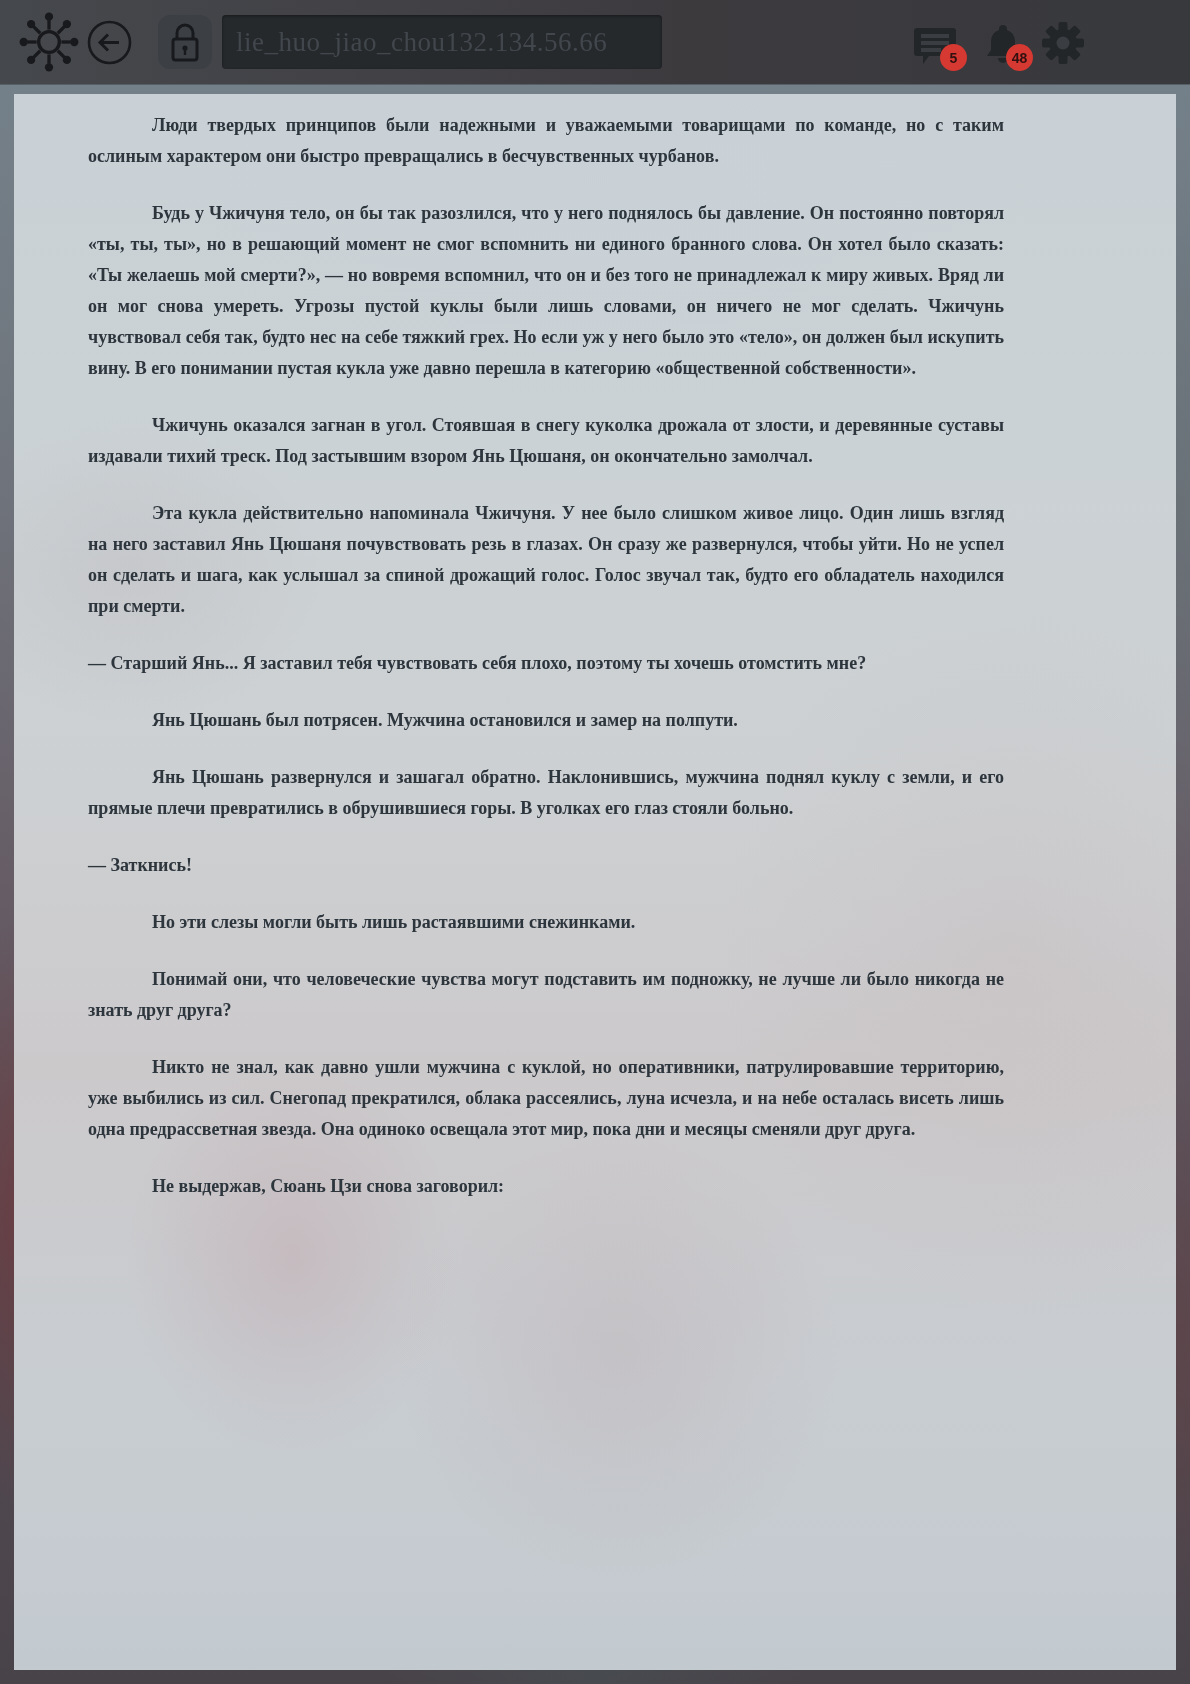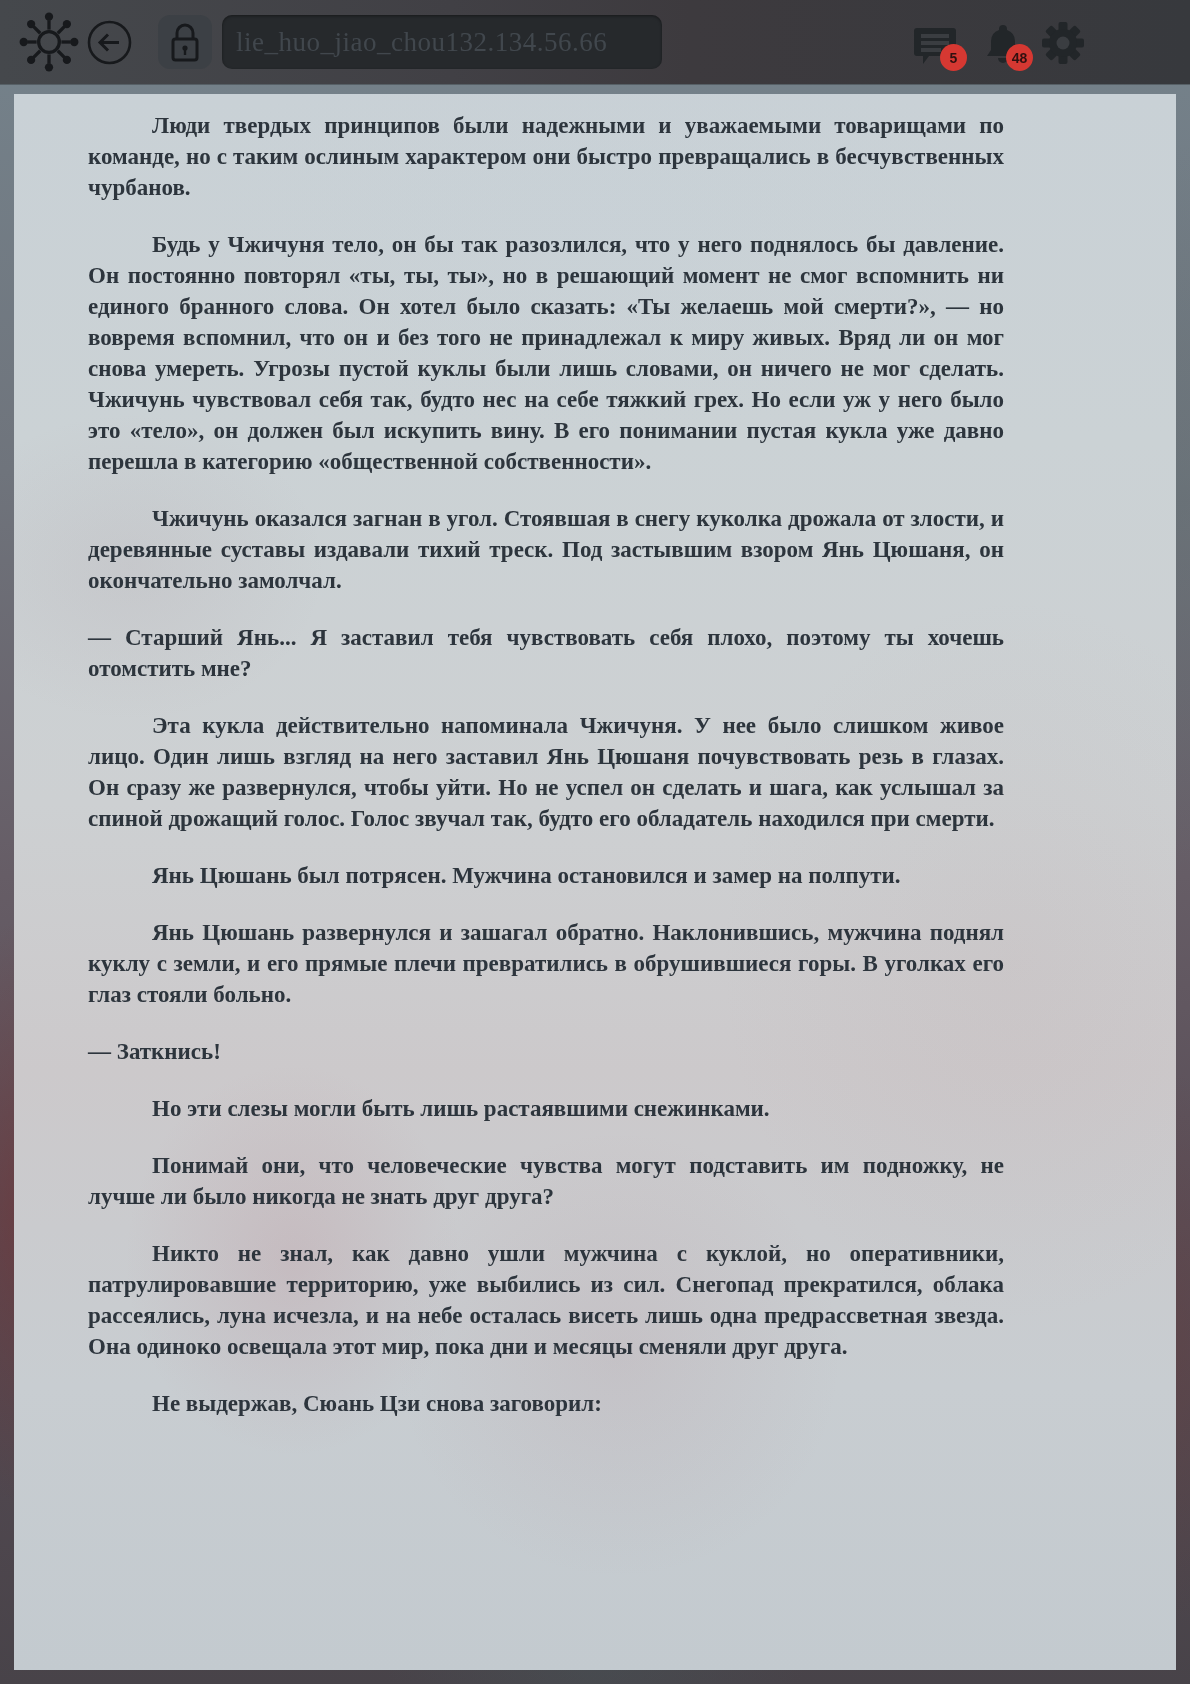--- a/index.html
+++ b/index.html
@@ -21,21 +21,21 @@
     box-shadow:0 1px 0 rgba(0,0,0,.25);
   }
   .tb-icon{position:absolute;top:0;display:flex;align-items:center;justify-content:center;}
   .net-ic{left:18px;top:11px;width:62px;height:62px;}
   .back-ic{left:86px;top:19px;width:47px;height:47px;}
   .lock-btn{
     position:absolute;left:158px;top:15px;width:54px;height:54px;border-radius:12px;
     background:#3c4045;display:flex;align-items:center;justify-content:center;
   }
   .addressbar{
-    position:absolute;left:222px;top:15px;width:440px;height:54px;border-radius:10px;
+    position:absolute;left:222px;top:15px;width:440px;height:54px;border-radius:4px;
     background:#26292c;display:flex;align-items:center;
     box-shadow:inset 0 1px 3px rgba(0,0,0,.4);
   }
   .addressbar span{
     margin-left:14px;font-size:27px;color:#41474d;letter-spacing:.5px;white-space:nowrap;
   }
   .right-ic{position:absolute;top:20px;width:46px;height:46px;}
   .comment-ic{left:912px;}
   .bell-ic{left:980px;}
   .gear-ic{left:1040px;}
@@ -57,21 +57,21 @@
       radial-gradient(320px 320px at 52% 80%, rgba(168,112,120,.12), transparent 70%),
       radial-gradient(280px 220px at 10% 30%, rgba(150,118,128,.10), transparent 70%),
       radial-gradient(420px 520px at 86% 55%, rgba(182,150,150,.10), transparent 70%),
       radial-gradient(560px 320px at 50% 8%, rgba(198,208,216,.30), transparent 70%),
       linear-gradient(180deg,#c9d1d6 0%,#cbd2d5 22%,#cdd0d2 45%,#ccc9cb 62%,#c8cdd1 82%,#c3cacf 100%);
   }
   .content{
     padding:16px 172px 0 74px;
     color:#2d353d;
     font-weight:bold;
-    font-size:23px;line-height:31px;
+    font-size:18px;line-height:31px;
     text-align:justify;
   }
   .para{margin:0 0 26px 0;}
   .para.indent{text-indent:64px;}
   .para.dialogue{text-indent:0;}
 </style>
 </head>
 <body>
 
 <div class="topbar">
@@ -159,22 +159,22 @@
       <circle cx="23" cy="23" r="6.5" fill="#3a3d41"></circle>
     </svg>
   </div>
 </div>
 
 <div class="page">
   <div class="content">
       <p class="para indent">Люди твердых принципов были надежными и уважаемыми товарищами по команде, но с таким ослиным характером они быстро превращались в бесчувственных чурбанов.</p>
       <p class="para indent">Будь у Чжичуня тело, он бы так разозлился, что у него поднялось бы давление. Он постоянно повторял «ты, ты, ты», но в решающий момент не смог вспомнить ни единого бранного слова. Он хотел было сказать: «Ты желаешь мой смерти?», — но вовремя вспомнил, что он и без того не принадлежал к миру живых. Вряд ли он мог снова умереть. Угрозы пустой куклы были лишь словами, он ничего не мог сделать. Чжичунь чувствовал себя так, будто нес на себе тяжкий грех. Но если уж у него было это «тело», он должен был искупить вину. В его понимании пустая кукла уже давно перешла в категорию «общественной собственности».</p>
       <p class="para indent">Чжичунь оказался загнан в угол. Стоявшая в снегу куколка дрожала от злости, и деревянные суставы издавали тихий треск. Под застывшим взором Янь Цюшаня, он окончательно замолчал.</p>
+      <p class="para indent">Эта кукла действительно напоминала Чжичуня. У нее было слишком живое лицо. Один лишь взгляд на него заставил Янь Цюшаня почувствовать резь в глазах. Он сразу же развернулся, чтобы уйти. Но не успел он сделать и шага, как услышал за спиной дрожащий голос. Голос звучал так, будто его обладатель находился при смерти.</p>
       <p class="para dialogue">— Старший Янь... Я заставил тебя чувствовать себя плохо, поэтому ты хочешь отомстить мне?</p>
-      <p class="para indent">Эта кукла действительно напоминала Чжичуня. У нее было слишком живое лицо. Один лишь взгляд на него заставил Янь Цюшаня почувствовать резь в глазах. Он сразу же развернулся, чтобы уйти. Но не успел он сделать и шага, как услышал за спиной дрожащий голос. Голос звучал так, будто его обладатель находился при смерти.</p>
       <p class="para indent">Янь Цюшань был потрясен. Мужчина остановился и замер на полпути.</p>
       <p class="para indent">Янь Цюшань развернулся и зашагал обратно. Наклонившись, мужчина поднял куклу с земли, и его прямые плечи превратились в обрушившиеся горы. В уголках его глаз стояли больно.</p>
       <p class="para dialogue">— Заткнись!</p>
       <p class="para indent">Но эти слезы могли быть лишь растаявшими снежинками.</p>
       <p class="para indent">Понимай они, что человеческие чувства могут подставить им подножку, не лучше ли было никогда не знать друг друга?</p>
       <p class="para indent">Никто не знал, как давно ушли мужчина с куклой, но оперативники, патрулировавшие территорию, уже выбились из сил. Снегопад прекратился, облака рассеялись, луна исчезла, и на небе осталась висеть лишь одна предрассветная звезда. Она одиноко освещала этот мир, пока дни и месяцы сменяли друг друга.</p>
       <p class="para indent">Не выдержав, Сюань Цзи снова заговорил:</p>
     </div>
 </div>
 

